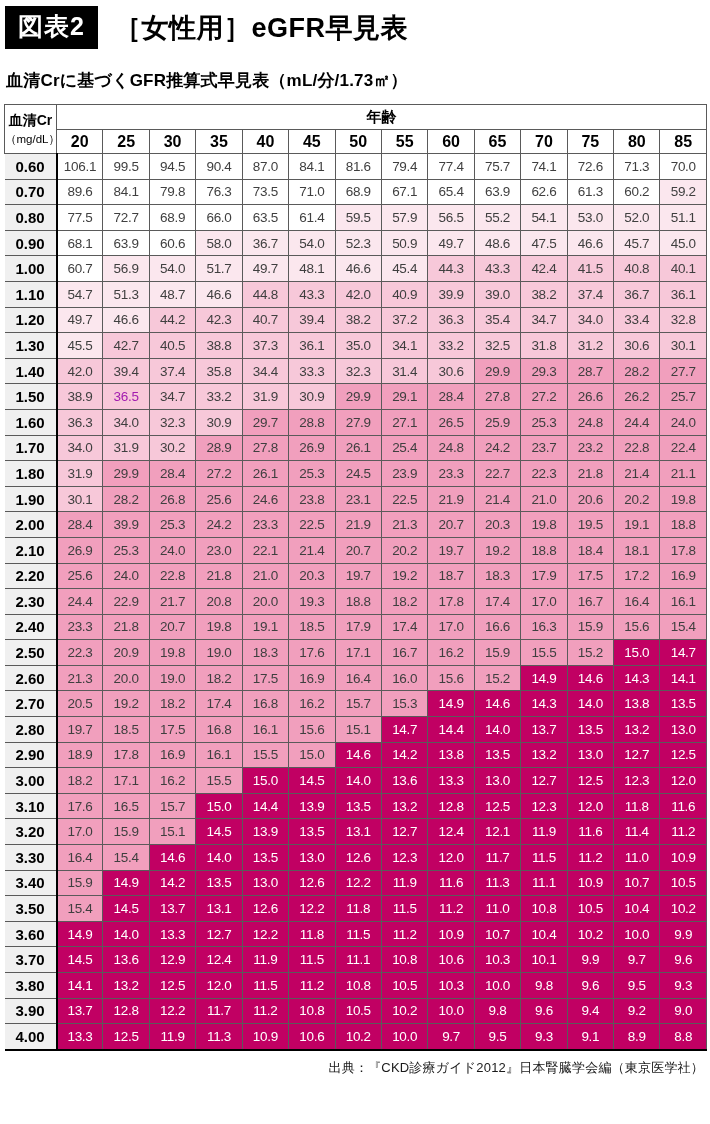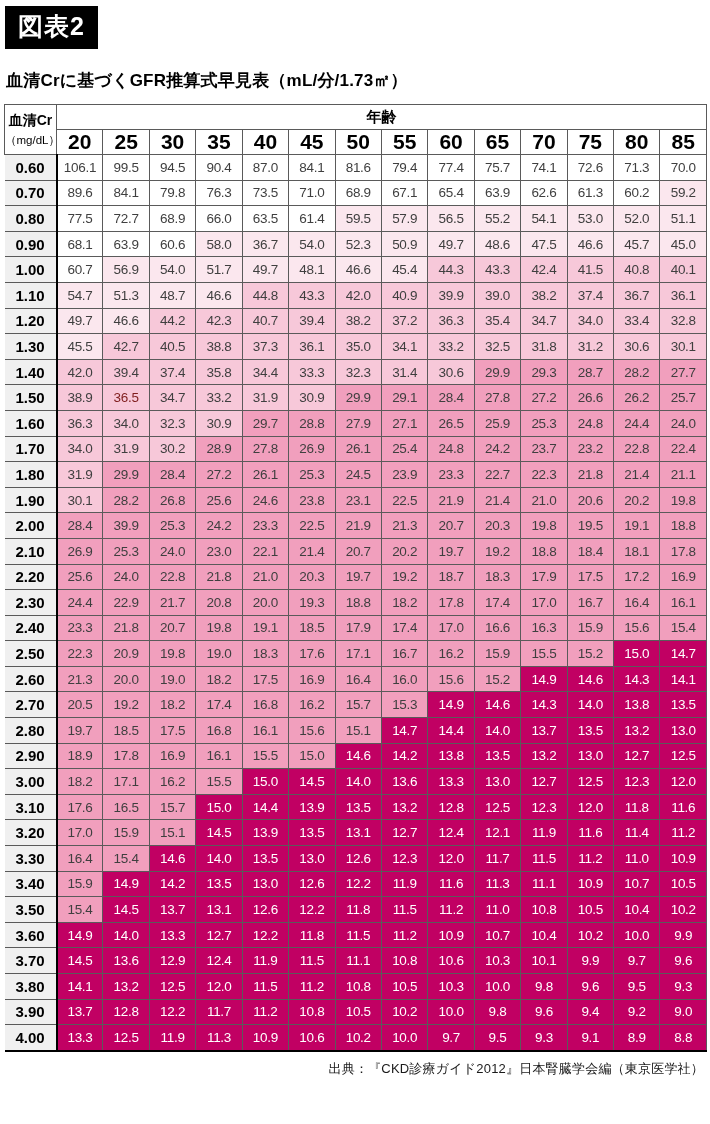--- a/index.html
+++ b/index.html
@@ -15,33 +15,34 @@
   .legend{display:flex;justify-content:flex-end;align-items:center;margin:5px 4px 7px 0;}
   .legend .sw{width:37px;height:20px;border:1px solid #8a8a8a;box-sizing:border-box;}
   .legend .lb{font-size:20px;font-weight:bold;margin:0 13px 0 2px;line-height:1;}
   table.egfr{border-collapse:collapse;table-layout:fixed;width:703px;margin:12px 0 0 4px;}
   table.egfr col.crcol{width:52px;}
   table.egfr th,table.egfr td{border:1px solid #5a5a5a;padding:0;text-align:center;}
   th.corner{background:#fff;border-top:none;border-left:none;border-right:2px solid #000;border-bottom:2px solid #000;text-align:left;vertical-align:middle;padding-left:2px;line-height:1.15;}
   th.corner .l1{font-size:14px;font-weight:bold;}
   th.corner .l2{font-size:11.5px;font-weight:normal;}
   th.ageband{border-top:2px solid #000;border-right:none;font-size:15px;font-weight:bold;height:24px;}
-  tr.agesrow th{font-size:21px;font-weight:bold;height:23px;background:#fff;}
+  tr.agesrow th{font-size:16px;font-weight:bold;height:23px;background:#fff;}
   tbody th.rowlabel{background:#f0f0f0;font-size:15px;font-weight:bold;border-right:2px solid #000;border-left:none;}
   tbody td{font-size:13.5px;color:#3f3f3f;height:24.6px;letter-spacing:-0.3px;}
   tbody tr:last-child td,tbody tr:last-child th{border-bottom:2px solid #000;}
   .footer{text-align:right;font-size:13px;color:#1a1a1a;margin:8px 6px 0 0;letter-spacing:0.2px;}
 </style>
 </head>
 <body>
 
 <div class="page">
 
   <div class="titlebar">
     <span class="badge">図表2</span>
+    <h1 class="title">［女性用］eGFR早見表</h1>
   </div>
 
   <div class="subtitle">血清Crに基づくGFR推算式早見表（mL/分/1.73㎡）</div>
 
 
 
   <table class="egfr">
     <colgroup>
         <col class="crcol">
         <col span="14">
@@ -221,21 +222,21 @@
           <td style="background: rgb(247, 200, 217); color: rgb(63, 63, 63);">30.6</td>
           <td style="background: rgb(241, 159, 189); color: rgb(63, 63, 63);">29.9</td>
           <td style="background: rgb(241, 159, 189); color: rgb(63, 63, 63);">29.3</td>
           <td style="background: rgb(241, 159, 189); color: rgb(63, 63, 63);">28.7</td>
           <td style="background: rgb(241, 159, 189); color: rgb(63, 63, 63);">28.2</td>
           <td style="background: rgb(241, 159, 189); color: rgb(63, 63, 63);">27.7</td>
         </tr>
         <tr>
           <th class="rowlabel">1.50</th>
           <td style="background: rgb(247, 200, 217); color: rgb(63, 63, 63);">38.9</td>
-          <td style="background: rgb(247, 200, 217); color: #7f1d1d;">36.5</td>
+          <td style="background: rgb(247, 200, 217); color: #a21caf;">36.5</td>
           <td style="background: rgb(247, 200, 217); color: rgb(63, 63, 63);">34.7</td>
           <td style="background: rgb(247, 200, 217); color: rgb(63, 63, 63);">33.2</td>
           <td style="background: rgb(247, 200, 217); color: rgb(63, 63, 63);">31.9</td>
           <td style="background: rgb(247, 200, 217); color: rgb(63, 63, 63);">30.9</td>
           <td style="background: rgb(241, 159, 189); color: rgb(63, 63, 63);">29.9</td>
           <td style="background: rgb(241, 159, 189); color: rgb(63, 63, 63);">29.1</td>
           <td style="background: rgb(241, 159, 189); color: rgb(63, 63, 63);">28.4</td>
           <td style="background: rgb(241, 159, 189); color: rgb(63, 63, 63);">27.8</td>
           <td style="background: rgb(241, 159, 189); color: rgb(63, 63, 63);">27.2</td>
           <td style="background: rgb(241, 159, 189); color: rgb(63, 63, 63);">26.6</td>

